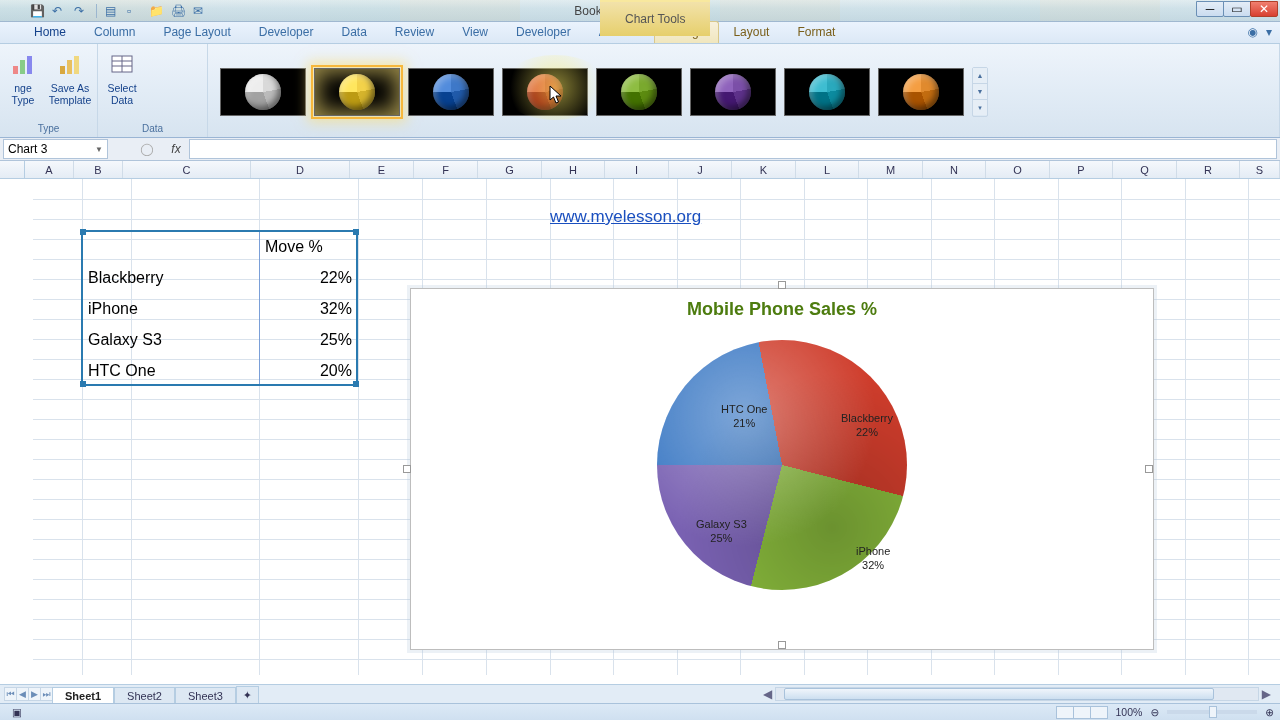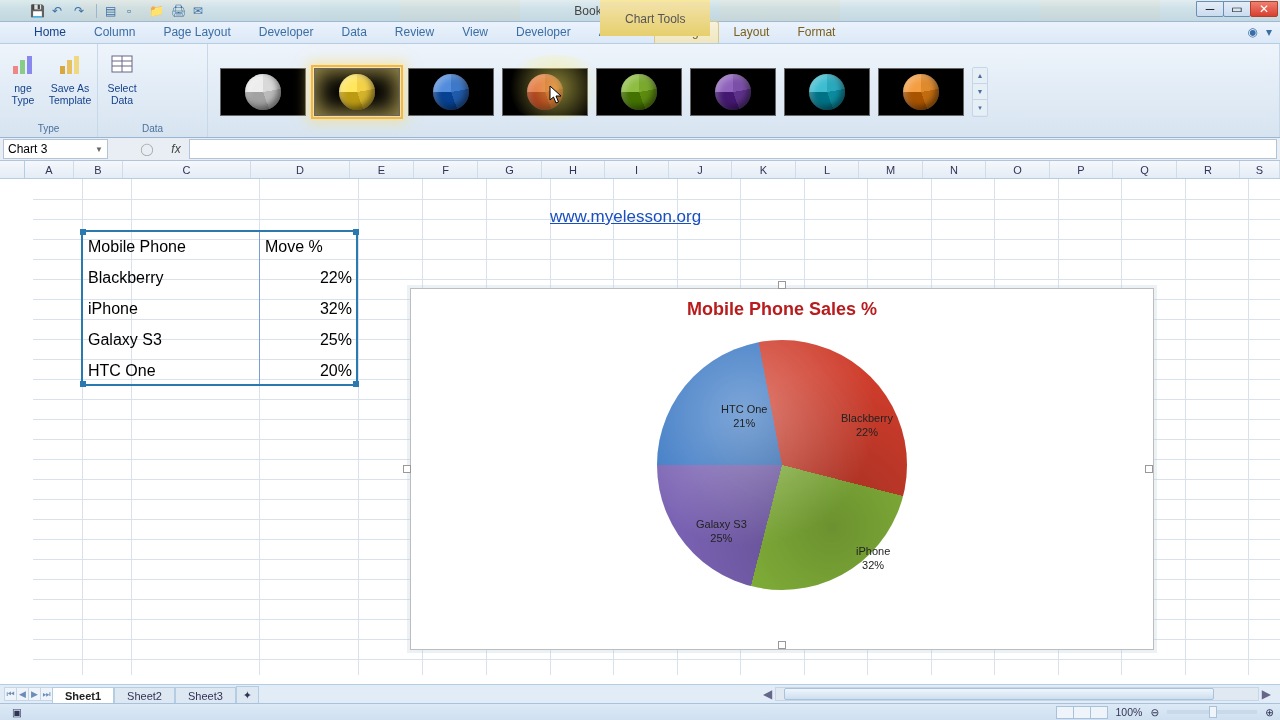--- a/index.html
+++ b/index.html
@@ -79,21 +79,21 @@
     .gl-v { position:absolute; top:0; bottom:0; width:1px; background:#d9e2ec;}
     .gl-h { position:absolute; left:33px; right:0; height:1px; background:#d9e2ec;}
     .cell { position:absolute; font-size:16px; color:#000; display:flex; align-items:center; padding:0 4px;}
     .link { color:#1a4fbf; text-decoration:underline; font-size:17px;}
     .sel-range { position:absolute; border:2px solid #2a7ab0;}
     .sel-range .handle { position:absolute; width:6px; height:6px; background:#2a7ab0;}
     .sel-mid { position:absolute; width:1px; background:#7a9fd8; top:0; bottom:0;}
     
     .chart-obj { position:absolute; left:410px; top:109px; width:744px; height:362px; background:#fff; border:1px solid #bdbdbd; box-shadow:0 0 0 3px rgba(180,200,220,.25);}
     .chart-obj .resize { position:absolute; width:8px; height:8px; background:#fff; border:1px solid #999;}
-    .chart-title { text-align:center; font-size:18px; font-weight:bold; color:#b91c1c; padding-top:10px;}
+    .chart-title { text-align:center; font-size:18px; font-weight:bold; color:#4d7c0f; padding-top:10px;}
     .pie-wrap { position:relative; width:250px; height:250px; margin:20px auto 0; border-radius:50%;}
     .pie-wrap::after{ content:''; position:absolute; inset:0; border-radius:50%;
       background:
         radial-gradient(circle at 35% 30%, rgba(255,255,255,.35), rgba(0,0,0,0) 55%),
         radial-gradient(circle at 70% 75%, rgba(0,0,0,.22), rgba(0,0,0,0) 60%);
     }
     .slice-lbl { position:absolute; font-size:11px; color:#222; text-align:center; line-height:1.3; white-space:nowrap;}
     
     .sheettabs { position:absolute; bottom:17px; left:0; right:0; height:19px; background:#e2ecf6; border-top:1px solid #b5cde2; display:flex; align-items:center;}
     .st-nav { display:flex; margin-left:4px;}
@@ -316,21 +316,20 @@
     <div class="gl-h" style="top: 340px;"></div>
     <div class="gl-h" style="top: 360px;"></div>
     <div class="gl-h" style="top: 380px;"></div>
     <div class="gl-h" style="top: 400px;"></div>
     <div class="gl-h" style="top: 420px;"></div>
     <div class="gl-h" style="top: 440px;"></div>
     <div class="gl-h" style="top: 460px;"></div>
     <div class="gl-h" style="top: 480px;"></div>
     <a class="link" style="position: absolute; left: 550px; top: 28px;">www.myelesson.org</a>
     <div style="position: absolute; left: 82px; top: 52px; width: 276px; height: 31px;"></div>
-    <div class="cell" style="left: 84px; top: 52px; width: 173px; height: 31px; justify-content: flex-start;">Mobile Phone</div>
     <div class="cell" style="left: 261px; top: 52px; width: 95px; height: 31px; justify-content: flex-start;">Move %</div>
     <div class="cell" style="left: 84px; top: 83px; width: 173px; height: 31px; justify-content: flex-start;">Blackberry</div>
     <div class="cell" style="left: 261px; top: 83px; width: 95px; height: 31px; justify-content: flex-end;">22%</div>
     <div class="cell" style="left: 84px; top: 114px; width: 173px; height: 31px; justify-content: flex-start;">iPhone</div>
     <div class="cell" style="left: 261px; top: 114px; width: 95px; height: 31px; justify-content: flex-end;">32%</div>
     <div class="cell" style="left: 84px; top: 145px; width: 173px; height: 31px; justify-content: flex-start;">Galaxy S3</div>
     <div class="cell" style="left: 261px; top: 145px; width: 95px; height: 31px; justify-content: flex-end;">25%</div>
     <div class="cell" style="left: 84px; top: 176px; width: 173px; height: 31px; justify-content: flex-start;">HTC One</div>
     <div class="cell" style="left: 261px; top: 176px; width: 95px; height: 31px; justify-content: flex-end;">20%</div>
     <div class="sel-range" style="left: 81px; top: 51px; width: 277px; height: 156px;">

